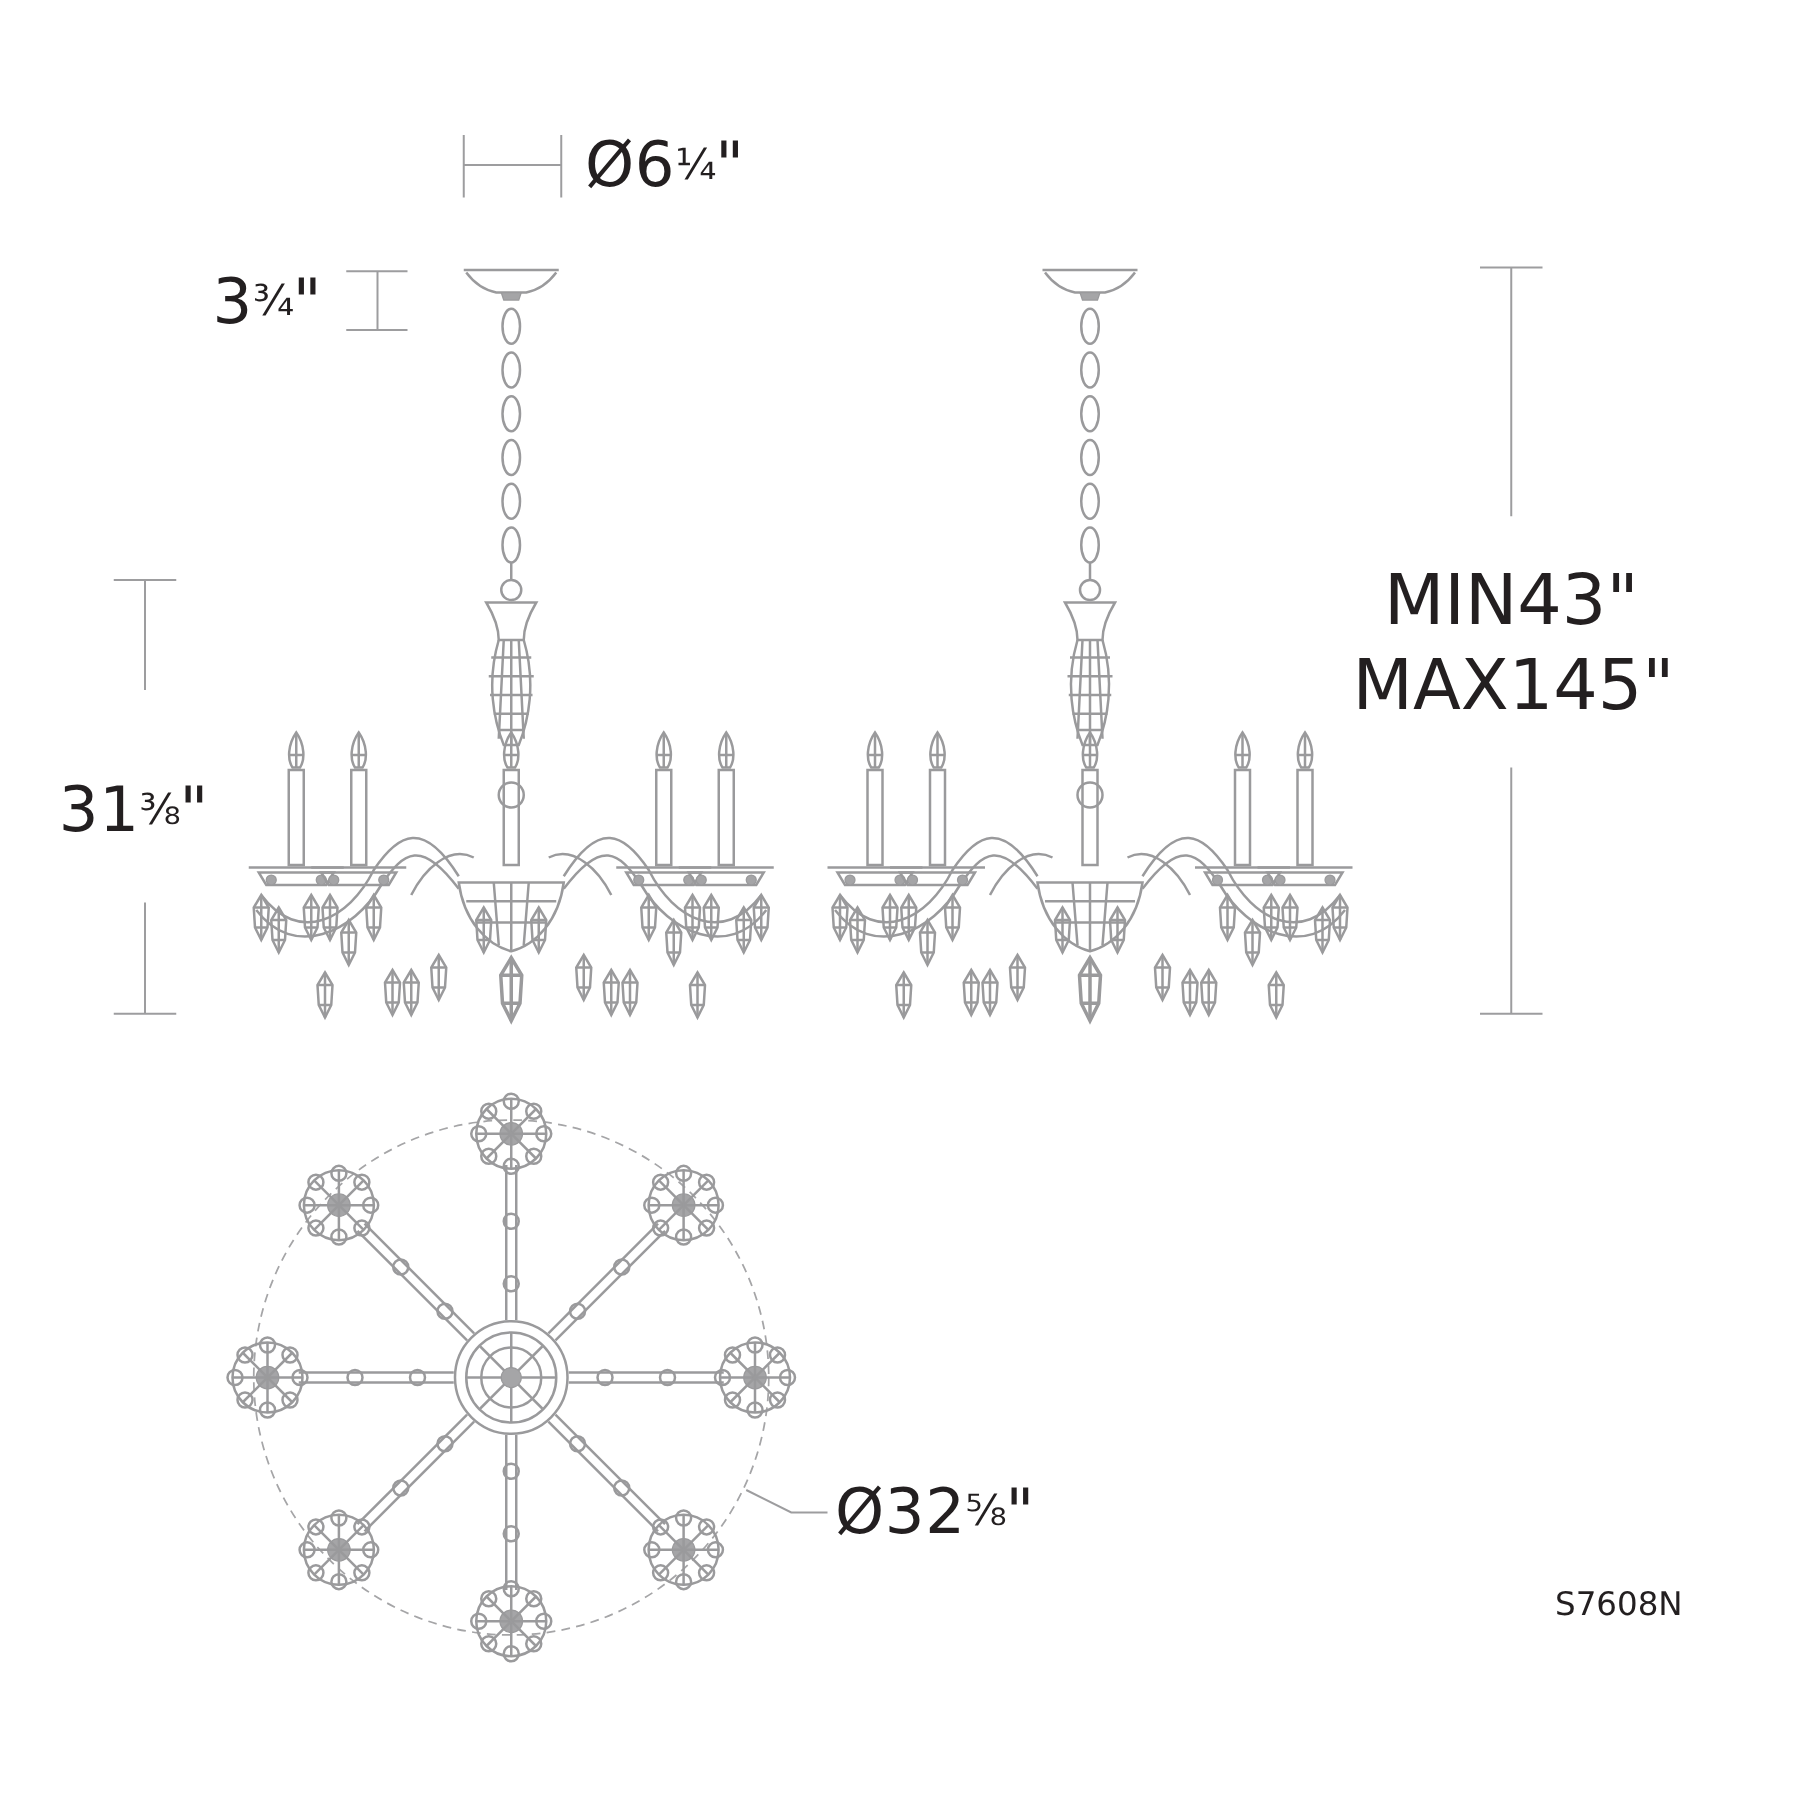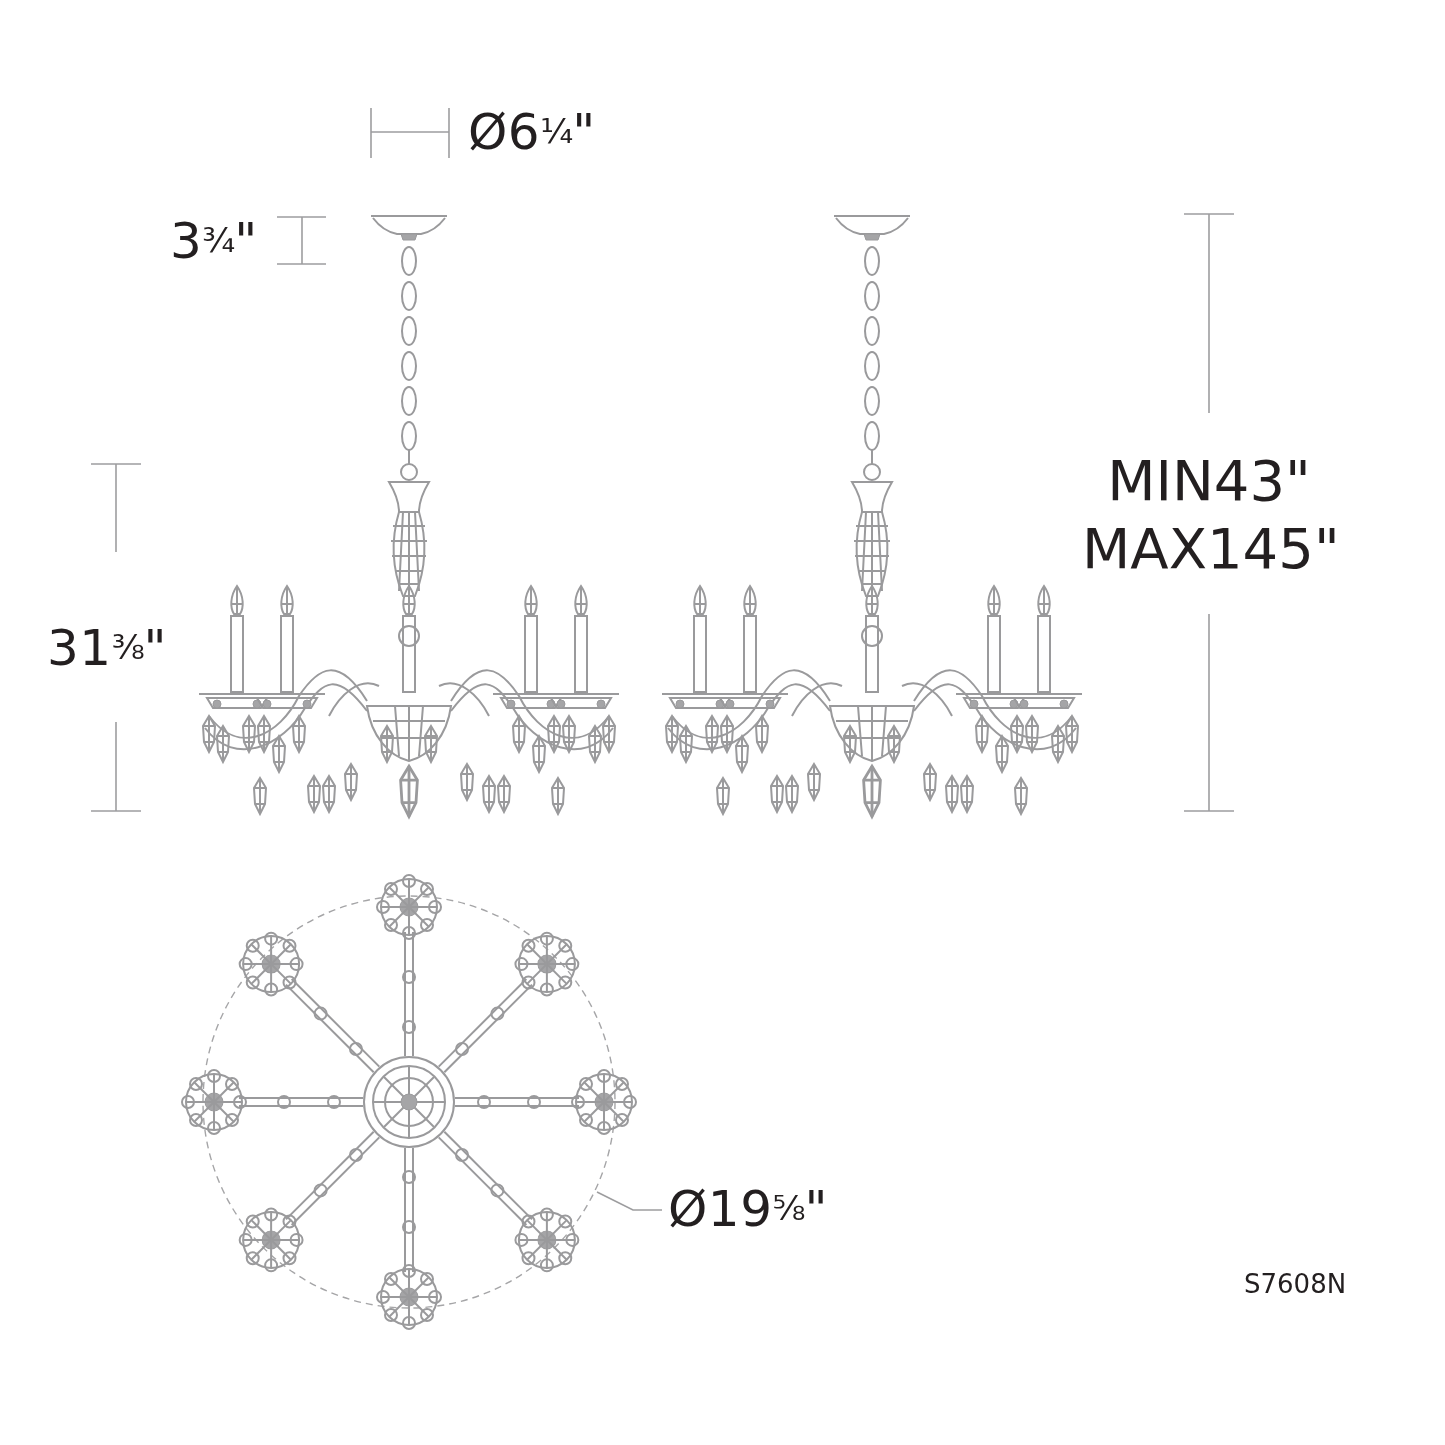--- a/index.html
+++ b/index.html
@@ -200,16 +200,16 @@
 </div>
 
 <div class="label dim" style="left:47px; top:623px;">
   <span>31</span><span class="frac">⅜</span><span>"</span>
 </div>
 
 <div class="label big" style="left:1082px; top:453px; width:254px;">MIN43"</div>
 <div class="label big" style="left:1082px; top:521px; width:254px;">MAX145"</div>
 
 <div class="label dim" style="left:668px; top:1184px;">
-  <span>Ø</span><span>19</span><span class="frac">⅝</span><span>"</span>
+  <span>Ø</span><span>32</span><span class="frac">⅝</span><span>"</span>
 </div>
 
 <div class="label model" style="left:1244px; top:1271px;">S7608N</div>
 
 </body></html>

